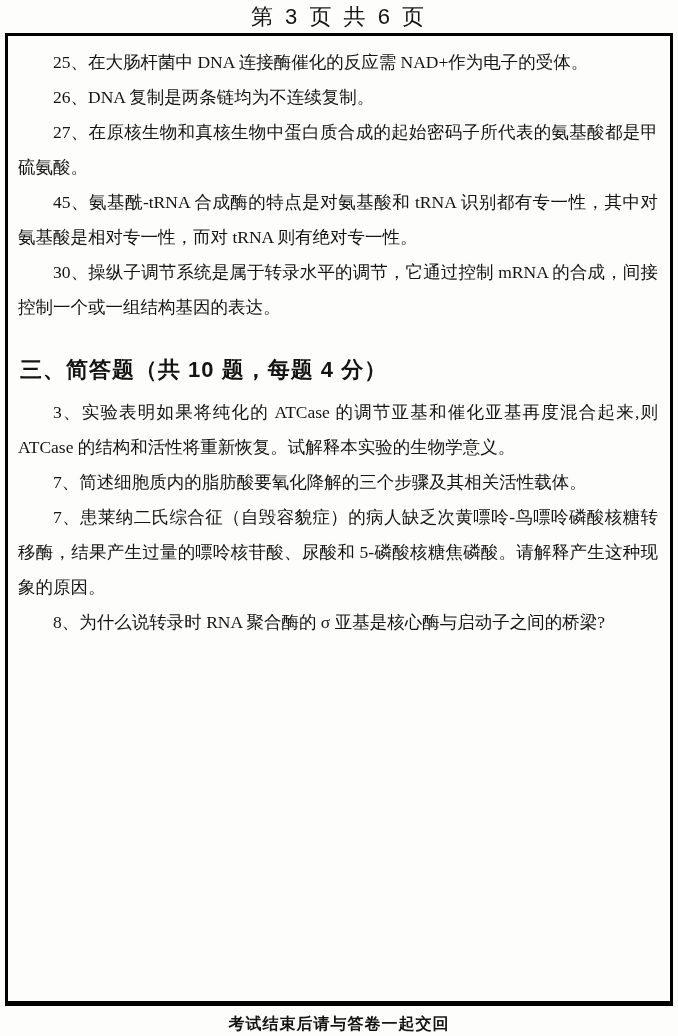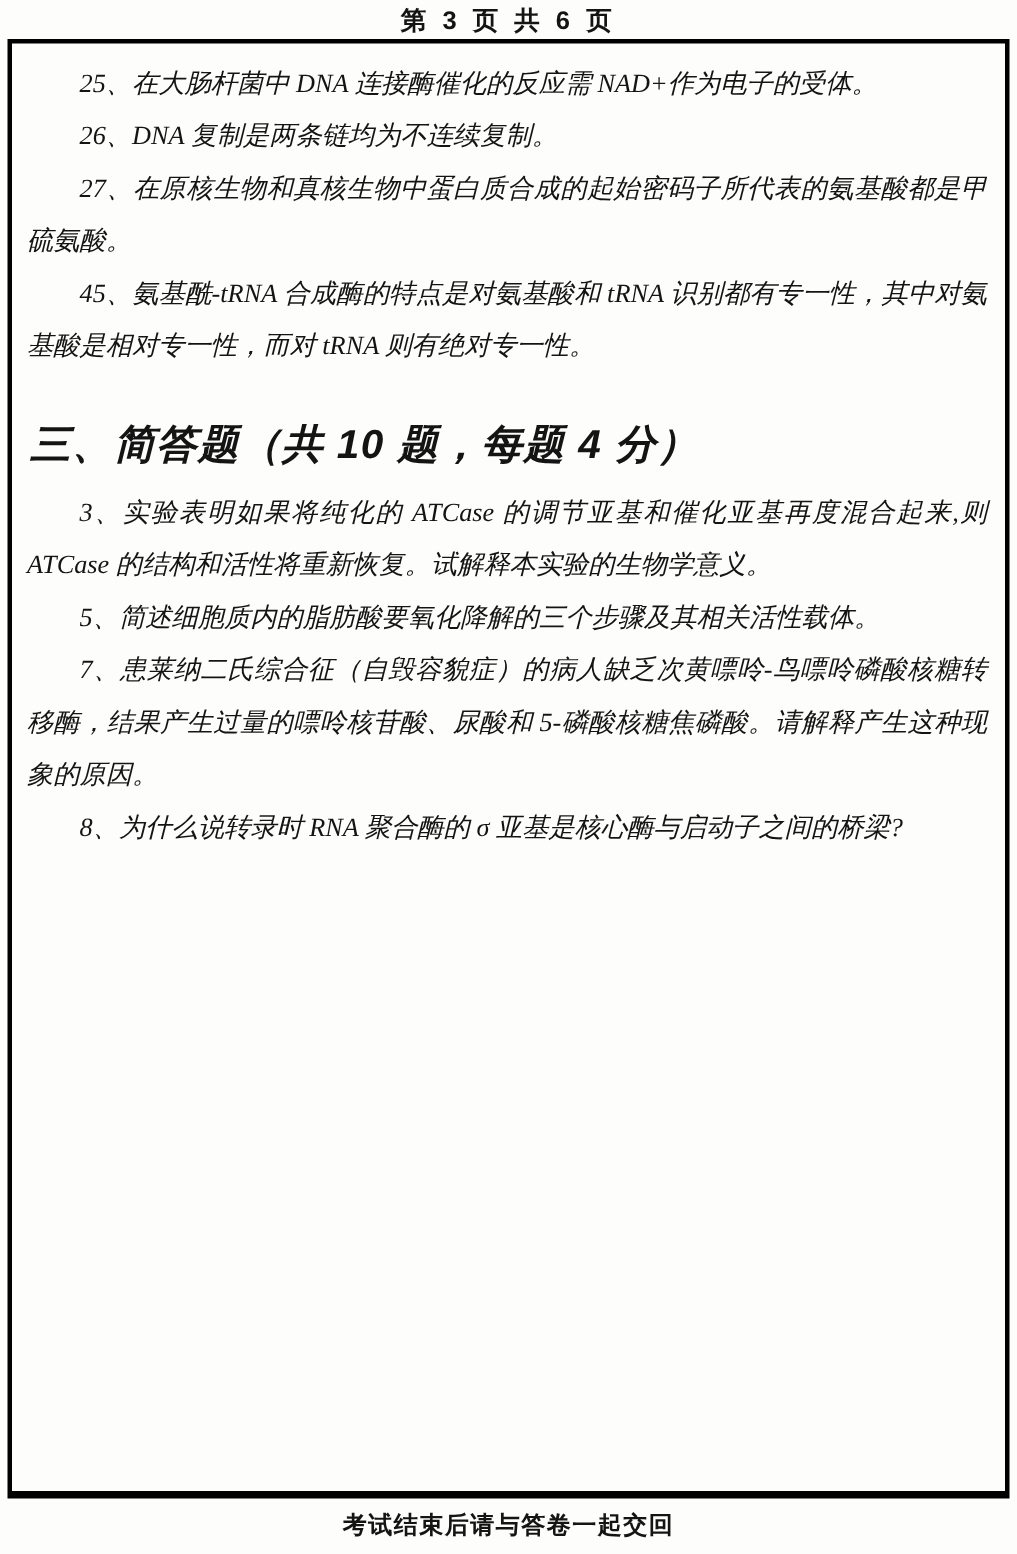--- a/index.html
+++ b/index.html
@@ -10,46 +10,45 @@
     width: 678px;
     height: 1036px;
     background: #fdfdfb;
     color: #141414;
     font-family: "Liberation Serif", "DejaVu Serif", serif;
     overflow: hidden;
   }
   .page-header {
     text-align: center;
     font-family: "Liberation Sans", "DejaVu Sans", sans-serif;
-    font-weight: 700;
-    font-size: 17px;
+    font-weight: 400;
+    font-size: 22px;
     letter-spacing: 3px;
     padding: 2px 0 1px 0;
   }
   .content-box {
     margin: 0 5px;
     border: 3px solid #000;
     border-bottom-width: 5px;
     padding: 9px 12px 4px 10px;
     height: 952px;
     box-sizing: content-box;
     overflow: hidden;
-    font-style: italic;
   }
   .item {
     margin: 0;
     font-size: 17.5px;
     line-height: 35px;
     text-indent: 2em;
     text-align: justify;
   }
   .section-title {
     font-family: "Liberation Sans", "DejaVu Sans", sans-serif;
     font-weight: 700;
-    font-size: 27px;
+    font-size: 22px;
     letter-spacing: 1px;
     margin: 30px 0 10px 2px;
   }
   .page-footer {
     text-align: center;
     font-family: "Liberation Sans", "DejaVu Sans", sans-serif;
     font-weight: 700;
     font-size: 16px;
     letter-spacing: 1px;
     margin-top: 8px;
@@ -59,23 +58,24 @@
 <body>
 
 <div class="page-header">第 3 页  共 6 页</div>
 
 <div class="content-box">
 
   <p class="item">25、在大肠杆菌中 DNA 连接酶催化的反应需 NAD+作为电子的受体。</p>
   <p class="item">26、DNA 复制是两条链均为不连续复制。</p>
   <p class="item">27、在原核生物和真核生物中蛋白质合成的起始密码子所代表的氨基酸都是甲硫氨酸。</p>
   <p class="item">45、氨基酰-tRNA 合成酶的特点是对氨基酸和 tRNA 识别都有专一性，其中对氨基酸是相对专一性，而对 tRNA 则有绝对专一性。</p>
+  <p class="item">30、操纵子调节系统是属于转录水平的调节，它通过控制 mRNA 的合成，间接控制一个或一组结构基因的表达。</p>
 
   <div class="section-title">三、简答题（共 10  题，每题 4 分）</div>
 
   <p class="item">3、实验表明如果将纯化的 ATCase 的调节亚基和催化亚基再度混合起来,则 ATCase 的结构和活性将重新恢复。试解释本实验的生物学意义。</p>
-  <p class="item">5、简述细胞质内的脂肪酸要氧化降解的三个步骤及其相关活性载体。</p>
+  <p class="item">7、简述细胞质内的脂肪酸要氧化降解的三个步骤及其相关活性载体。</p>
   <p class="item">7、患莱纳二氏综合征（自毁容貌症）的病人缺乏次黄嘌呤-鸟嘌呤磷酸核糖转移酶，结果产生过量的嘌呤核苷酸、尿酸和 5-磷酸核糖焦磷酸。请解释产生这种现象的原因。</p>
   <p class="item">8、为什么说转录时 RNA 聚合酶的 σ 亚基是核心酶与启动子之间的桥梁?</p>
 
 </div>
 
 <div class="page-footer">考试结束后请与答卷一起交回</div>
 
 </body></html>

